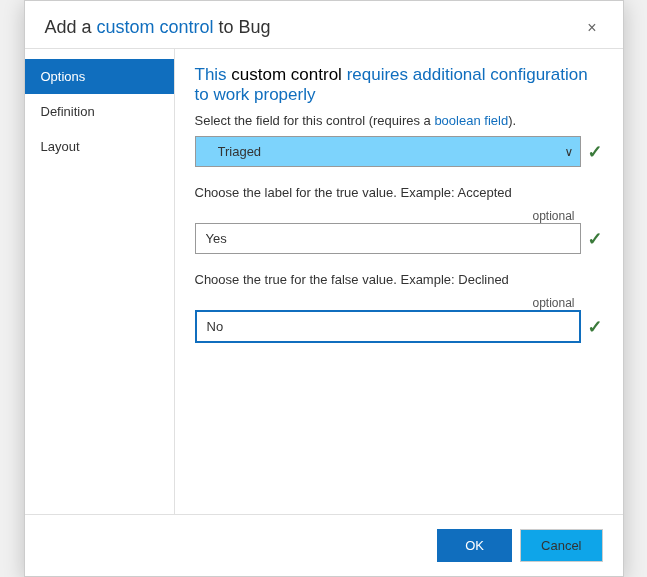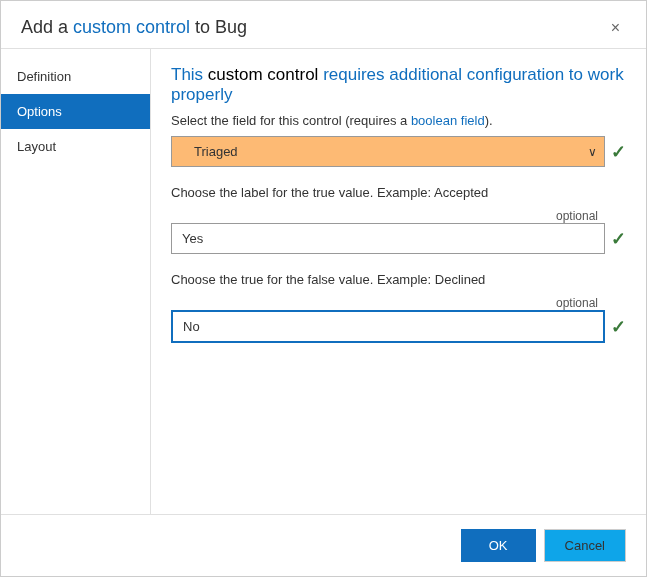--- a/index.html
+++ b/index.html
@@ -9,21 +9,21 @@
       display: flex;
       align-items: center;
       justify-content: center;
       min-height: 100vh;
       font-size: 13px;
     }
     .dialog {
       background: #fff;
       border: 1px solid #ccc;
       box-shadow: 0 4px 20px rgba(0,0,0,0.2);
-      width: 647px;
+      width: 600px;
       min-height: 577px;
       display: flex;
       flex-direction: column;
     }
     .dialog-title-bar {
       display: flex;
       align-items: center;
       justify-content: space-between;
       padding: 16px 20px 10px 20px;
       border-bottom: none;
@@ -111,21 +111,21 @@
       flex: 1;
       margin-right: 6px;
     }
     .field-select {
       width: 100%;
       padding: 7px 30px 7px 22px;
       border: 1px solid #999;
       font-size: 13px;
       color: #333;
       appearance: none;
-      background: #fdba74;
+      background: #7dd3fc;
       cursor: pointer;
       outline: none;
     }
     .chevron-icon {
       position: absolute;
       right: 8px;
       top: 50%;
       transform: translateY(-50%);
       pointer-events: none;
       font-size: 12px;
@@ -192,25 +192,25 @@
   <div class="dialog-title-bar">
     <div class="dialog-title">
       <span>Add a </span><span class="custom">custom control</span><span> to Bug</span>
     </div>
     <button class="close-btn">×</button>
   </div>
 
   <div class="dialog-body">
 
     <div class="sidebar">
+      <div class="sidebar-item active">
+        <span>Options</span>
+      </div>
       <div class="sidebar-item">
         <span>Definition</span>
-      </div>
-      <div class="sidebar-item active">
-        <span>Options</span>
       </div>
       <div class="sidebar-item">
         <span>Layout</span>
       </div>
     </div>
 
     <div class="content">
 
       <div class="info-text">
         <span class="this">This</span><span> custom control </span><span class="additional">requires additional configuration to work properly</span>

